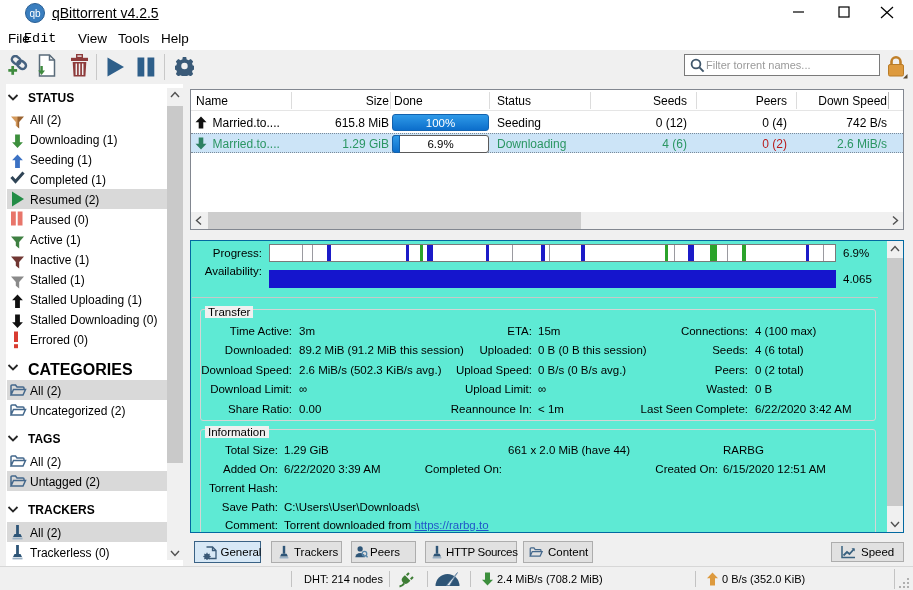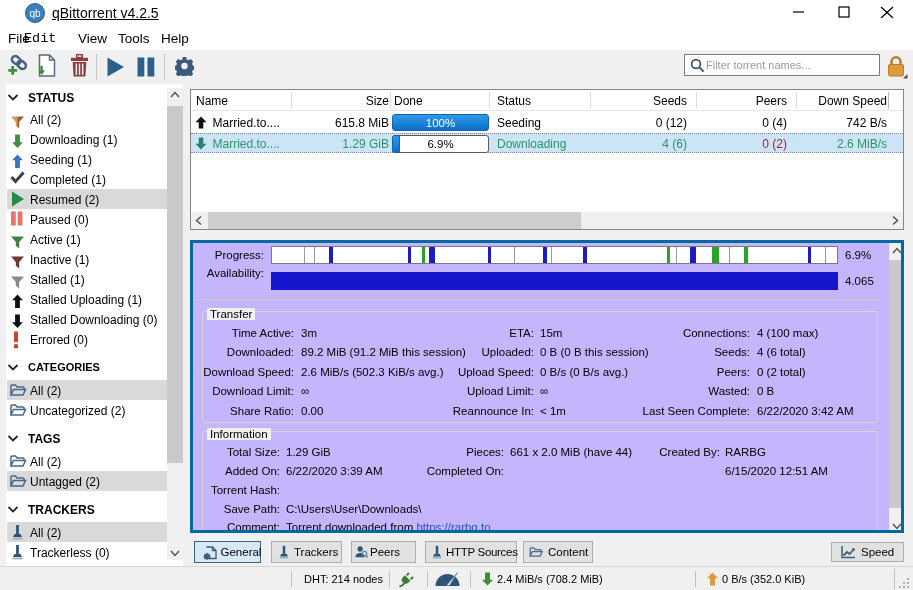--- a/index.html
+++ b/index.html
@@ -168,21 +168,21 @@
 <div class="lbl" style="left:24px;top:68.5px;">Seeding (1)</div>
 <div class="lbl" style="left:24px;top:88.5px;">Completed (1)</div>
 <div class="lbl" style="left:24px;top:108.5px;">Resumed (2)</div>
 <div class="lbl" style="left:24px;top:128.5px;">Paused (0)</div>
 <div class="lbl" style="left:24px;top:148.5px;">Active (1)</div>
 <div class="lbl" style="left:24px;top:168.5px;">Inactive (1)</div>
 <div class="lbl" style="left:24px;top:188.5px;">Stalled (1)</div>
 <div class="lbl" style="left:24px;top:208.5px;">Stalled Uploading (1)</div>
 <div class="lbl" style="left:24px;top:228.5px;">Stalled Downloading (0)</div>
 <div class="lbl" style="left:24px;top:248.5px;">Errored (0)</div>
-<div class="lbl" style="left:22px;top:277px;font-weight:bold;font-size:11px;">CATEGORIES</div>
+<div class="lbl" style="left:22px;top:277px;font-weight:bold;font-size:16px;">CATEGORIES</div>
 <div class="lbl" style="left:24px;top:299.5px;">All (2)</div>
 <div class="lbl" style="left:24px;top:319.5px;">Uncategorized (2)</div>
 <div class="lbl" style="left:22px;top:348px;font-weight:bold;font-size:12px;">TAGS</div>
 <div class="lbl" style="left:24px;top:370.5px;">All (2)</div>
 <div class="lbl" style="left:24px;top:390.5px;">Untagged (2)</div>
 <div class="lbl" style="left:22px;top:419px;font-weight:bold;font-size:12px;">TRACKERS</div>
 <div class="lbl" style="left:24px;top:441.5px;">All (2)</div>
 <div class="lbl" style="left:24px;top:461.5px;">Trackerless (0)</div>
 
 <div class="abs" style="left:161px;top:4px;width:16px;height:472px;background:#f0f0f0;"></div>
@@ -237,21 +237,21 @@
   <div class="lbl r" style="left:604px;top:47px;width:92px;color:#2b9663;">2.6 MiB/s</div>
 
   <div class="abs" style="left:0;top:122px;width:712px;height:17px;background:#f0f0f0;"></div>
   <svg class="abs" style="left:0;top:122px;" width="712" height="17" viewBox="0 0 712 17">
     <rect x="17" y="0" width="373" height="17" fill="#cdcdcd"></rect>
     <path d="M10,4.5 l-4.5,4 l4.5,4" stroke="#505050" stroke-width="1.4" fill="none"></path>
     <path d="M702,4.5 l4.5,4 l-4.5,4" stroke="#505050" stroke-width="1.4" fill="none"></path>
   </svg>
 </div>
 
-<div class="abs" style="left:190px;top:240px;width:714px;height:293px;background:#c4b5fd;border:3px solid #0369a1;overflow:hidden;font-size:11.5px;text-decoration:underline;" id="detail">
+<div class="abs" style="left:190px;top:240px;width:714px;height:293px;background:#5eead4;border:1px solid #0369a1;overflow:hidden;font-size:11.5px;text-decoration:underline;" id="detail">
   <div class="lbl r" style="left:0;top:6px;width:71px;">Progress:</div>
 
   <svg class="abs" style="left:78px;top:3px;" width="567" height="18" viewBox="0 0 567 18">
     <rect x="0.5" y="0.5" width="566" height="17" fill="#fff" stroke="#7a7a7a"></rect>
     <g fill="#9a9aa0">
       <rect x="33" y="1" width="1" height="16"></rect>
         <rect x="43" y="1" width="1" height="16"></rect>
       <rect x="243" y="1" width="1" height="16"></rect>
         <rect x="280" y="1" width="1" height="16"></rect>
       <rect x="405" y="1" width="1" height="16"></rect>
@@ -318,25 +318,24 @@
   <div class="lbl" style="left:14px;top:185px;background:#f0f0f0;padding:0 3px;">Information</div>
   <div class="lbl r" style="left:0;top:203px;width:87px;">Total Size:</div>
     <div class="lbl" style="left:93px;top:203px;">1.29 GiB</div>
   <div class="lbl r" style="left:0;top:221.5px;width:87px;">Added On:</div>
     <div class="lbl" style="left:93px;top:221.5px;">6/22/2020 3:39 AM</div>
   <div class="lbl r" style="left:0;top:240.5px;width:87px;">Torrent Hash:</div>
   <div class="lbl r" style="left:0;top:259.5px;width:87px;">Save Path:</div>
     <div class="lbl" style="left:93px;top:259.5px;">C:\Users\User\Downloads\</div>
   <div class="lbl r" style="left:0;top:278px;width:87px;">Comment:</div>
     <div class="lbl" style="left:93px;top:278px;">Torrent downloaded from <span style="color:#2156c8;text-decoration:underline;">https://rarbg.to</span></div>
-  <div class="lbl r" style="left:111px;top:203px;width:200px;">Pieces:</div>
     <div class="lbl" style="left:317px;top:203px;">661 x 2.0 MiB (have 44)</div>
   <div class="lbl r" style="left:111px;top:221.5px;width:200px;">Completed On:</div>
-  <div class="lbl r" style="left:327px;top:203px;width:200px;">Created By:</div>
     <div class="lbl" style="left:532px;top:203px;">RARBG</div>
+  <div class="lbl r" style="left:327px;top:221.5px;width:200px;">Created On:</div>
     <div class="lbl" style="left:532px;top:221.5px;">6/15/2020 12:51 AM</div>
 
   <div class="abs" style="left:696px;top:0;width:16px;height:291px;background:#f0f0f0;"></div>
   <svg class="abs" style="left:696px;top:0;" width="16" height="291" viewBox="0 0 16 291">
     <rect x="0" y="17" width="16" height="248" fill="#c9c9c9"></rect>
     <path d="M4,10 l4,-4.5 l4,4.5" stroke="#505050" stroke-width="1.4" fill="none"></path>
     <path d="M4,281 l4,4.5 l4,-4.5" stroke="#505050" stroke-width="1.4" fill="none"></path>
   </svg>
 </div>
 

